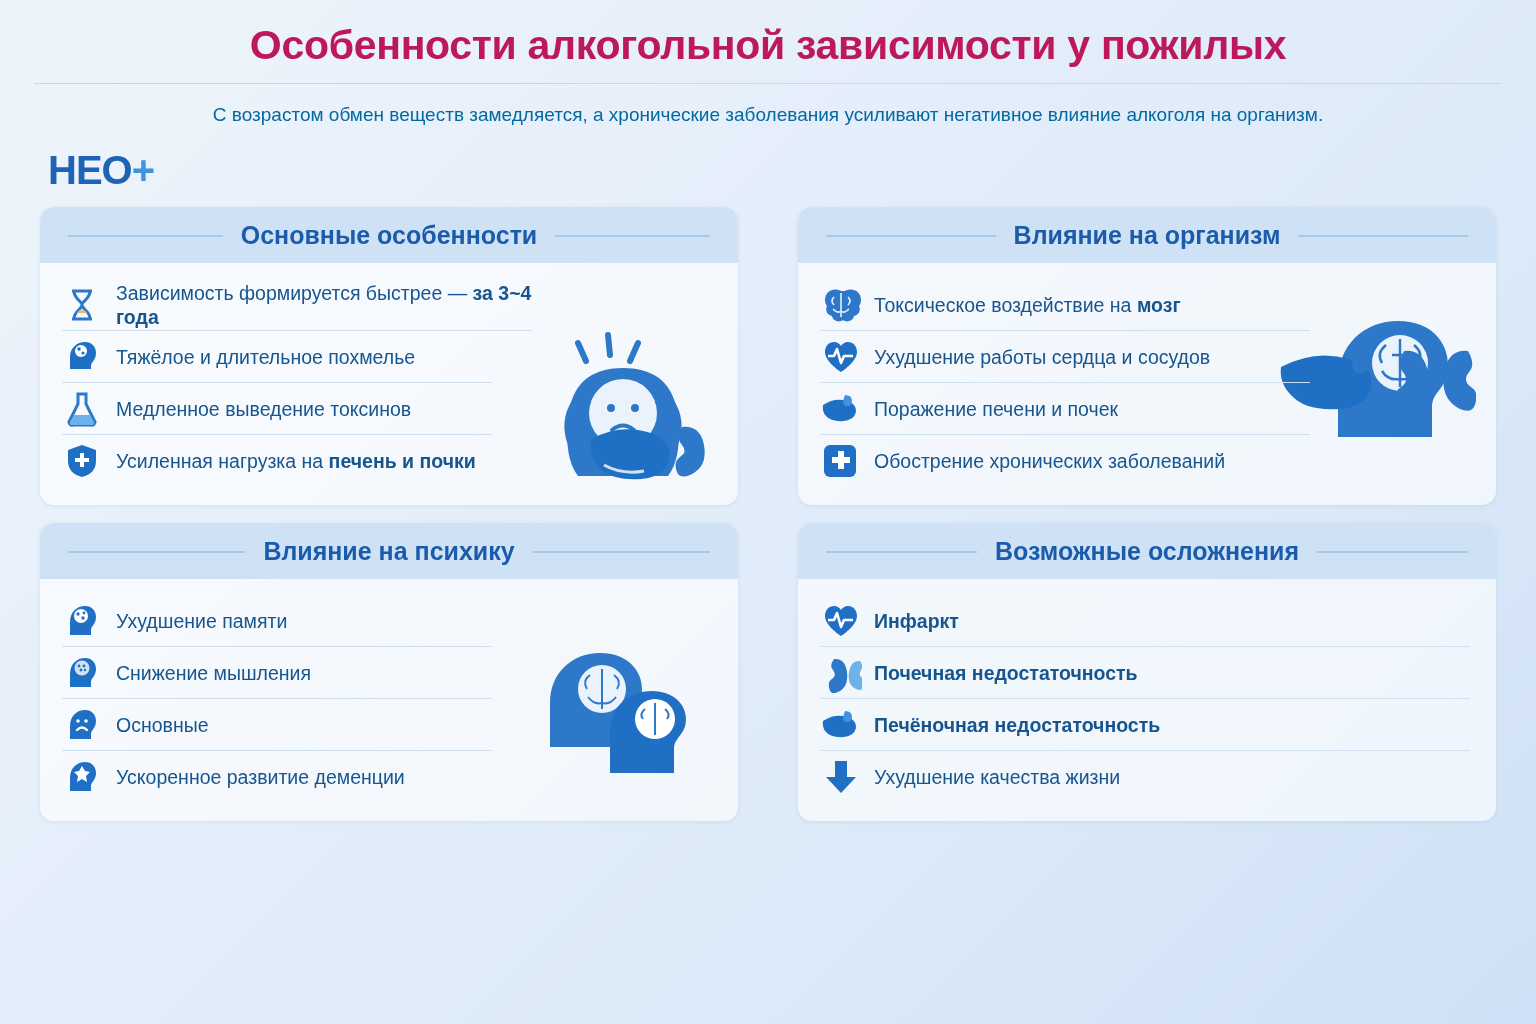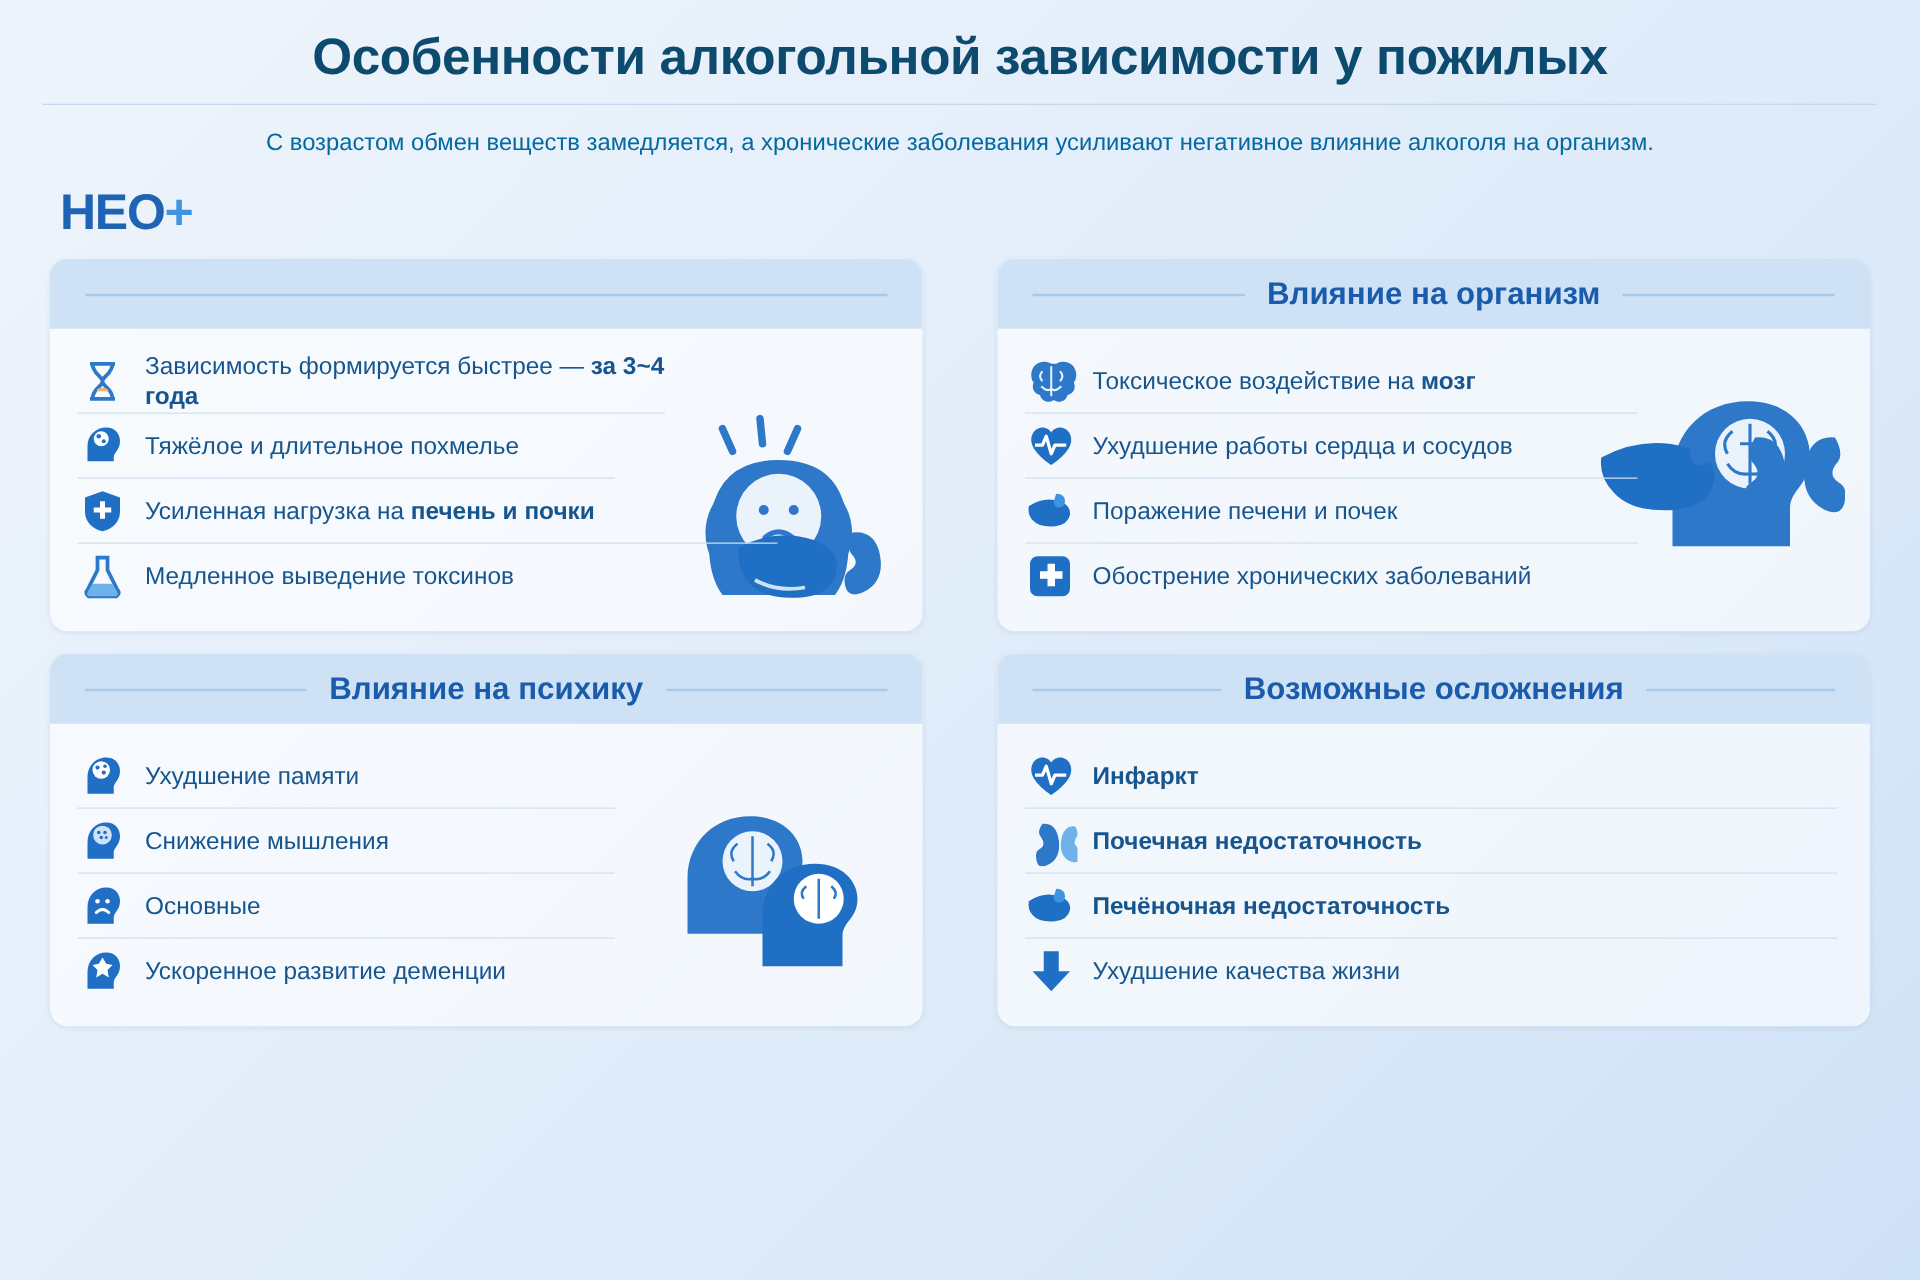--- a/index.html
+++ b/index.html
@@ -9,21 +9,21 @@
     font-family:"Liberation Sans", sans-serif;
     background: linear-gradient(135deg,#eef4fb 0%, #e4eefa 40%, #dbe9f8 70%, #cfe1f6 100%);
     color:#15508f;
     overflow:hidden;
     position:relative;
   }
 
   
   .header { padding-top:22px; text-align:center; }
   .title {
-    font-size:41px; font-weight:bold; color:#0c4a6e;
+    font-size:41px; font-weight:bold; color:#be185d;
     letter-spacing:-0.3px;
   }
   .rule { margin:14px 34px 0 34px; height:1px; background:#c3d8ee; }
   .subtitle {
     margin:16px auto 0 auto; width:1160px;
     font-size:19px; line-height:30px; color:#0369a1; text-align:center;
   }
 
   .logo {
     position:absolute; left:48px; top:148px;
@@ -93,20 +93,21 @@
 
 <div class="logo">
   <span>HEO</span><span class="plus">+</span>
 </div>
 
 <div class="grid">
 
   <div class="card">
     <div class="card-head">
       <div class="hline"></div>
+      <div class="htext">Основные особенности</div>
     </div>
     <div class="card-body">
 
       <div class="art" style="right:30px; top:60px;">
         <svg width="170" height="160" viewBox="0 0 170 160">
           <g fill="#2d78c9">
             <path d="M40 20 l8 18 M70 12 l2 20 M100 20 l-8 18" stroke="#2d78c9" stroke-width="6" stroke-linecap="round" fill="none"></path>
             <path d="M30 95 q5 -50 55 -50 q50 0 55 50 q4 40 -10 58 l-90 0 q-14 -18 -10 -58z"></path>
             <circle cx="85" cy="90" r="34" fill="#eaf2fc"></circle>
             <circle cx="73" cy="85" r="4" fill="#2d78c9"></circle>
@@ -143,38 +144,38 @@
           <svg width="40" height="40" viewBox="0 0 40 40">
               <path d="M8 32V20C8 11 15 5 23 5c8 0 11 6 11 11 0 7-5 9-5 13v3z" fill="#1f6fc4"></path>
               <circle cx="19" cy="14" r="6" fill="#fff"></circle>
               <circle cx="17" cy="12" r="1.8" fill="#1f6fc4"></circle>
               <circle cx="21" cy="16" r="1.6" fill="#1f6fc4"></circle>
             </svg>
         </span>
         <span class="txt">Тяжёлое и длительное похмелье</span>
       </div>
 
+      <div class="row narrow2">
+        <span class="ico">
+          <svg width="40" height="40" viewBox="0 0 40 40">
+              <path d="M16 5h8v10l8 16a3 3 0 0 1-3 5H11a3 3 0 0 1-3-5l8-16z" fill="none" stroke="#2d78c9" stroke-width="3"></path>
+              <path d="M12 26h16l4 7a2 2 0 0 1-2 3H10a2 2 0 0 1-2-3z" fill="#6fb2ea"></path>
+            </svg>
+        </span>
+        <span class="txt">Медленное выведение токсинов</span>
+      </div>
+
       <div class="row narrow3">
         <span class="ico">
           <svg width="40" height="40" viewBox="0 0 40 40">
               <path d="M20 4l14 5v11c0 9-6 14-14 16-8-2-14-7-14-16V9z" fill="#1f6fc4"></path>
               <path d="M18 12h4v5h5v4h-5v5h-4v-5h-5v-4h5z" fill="#fff"></path>
             </svg>
         </span>
         <span class="txt"><span>Усиленная нагрузка на </span><b>печень и почки</b></span>
-      </div>
-
-      <div class="row narrow2">
-        <span class="ico">
-          <svg width="40" height="40" viewBox="0 0 40 40">
-              <path d="M16 5h8v10l8 16a3 3 0 0 1-3 5H11a3 3 0 0 1-3-5l8-16z" fill="none" stroke="#2d78c9" stroke-width="3"></path>
-              <path d="M12 26h16l4 7a2 2 0 0 1-2 3H10a2 2 0 0 1-2-3z" fill="#6fb2ea"></path>
-            </svg>
-        </span>
-        <span class="txt">Медленное выведение токсинов</span>
       </div>
 
     </div>
   </div>
 
   <div class="card">
     <div class="card-head">
       <div class="hline"></div>
       <div class="htext">Влияние на организм</div>
     </div>

